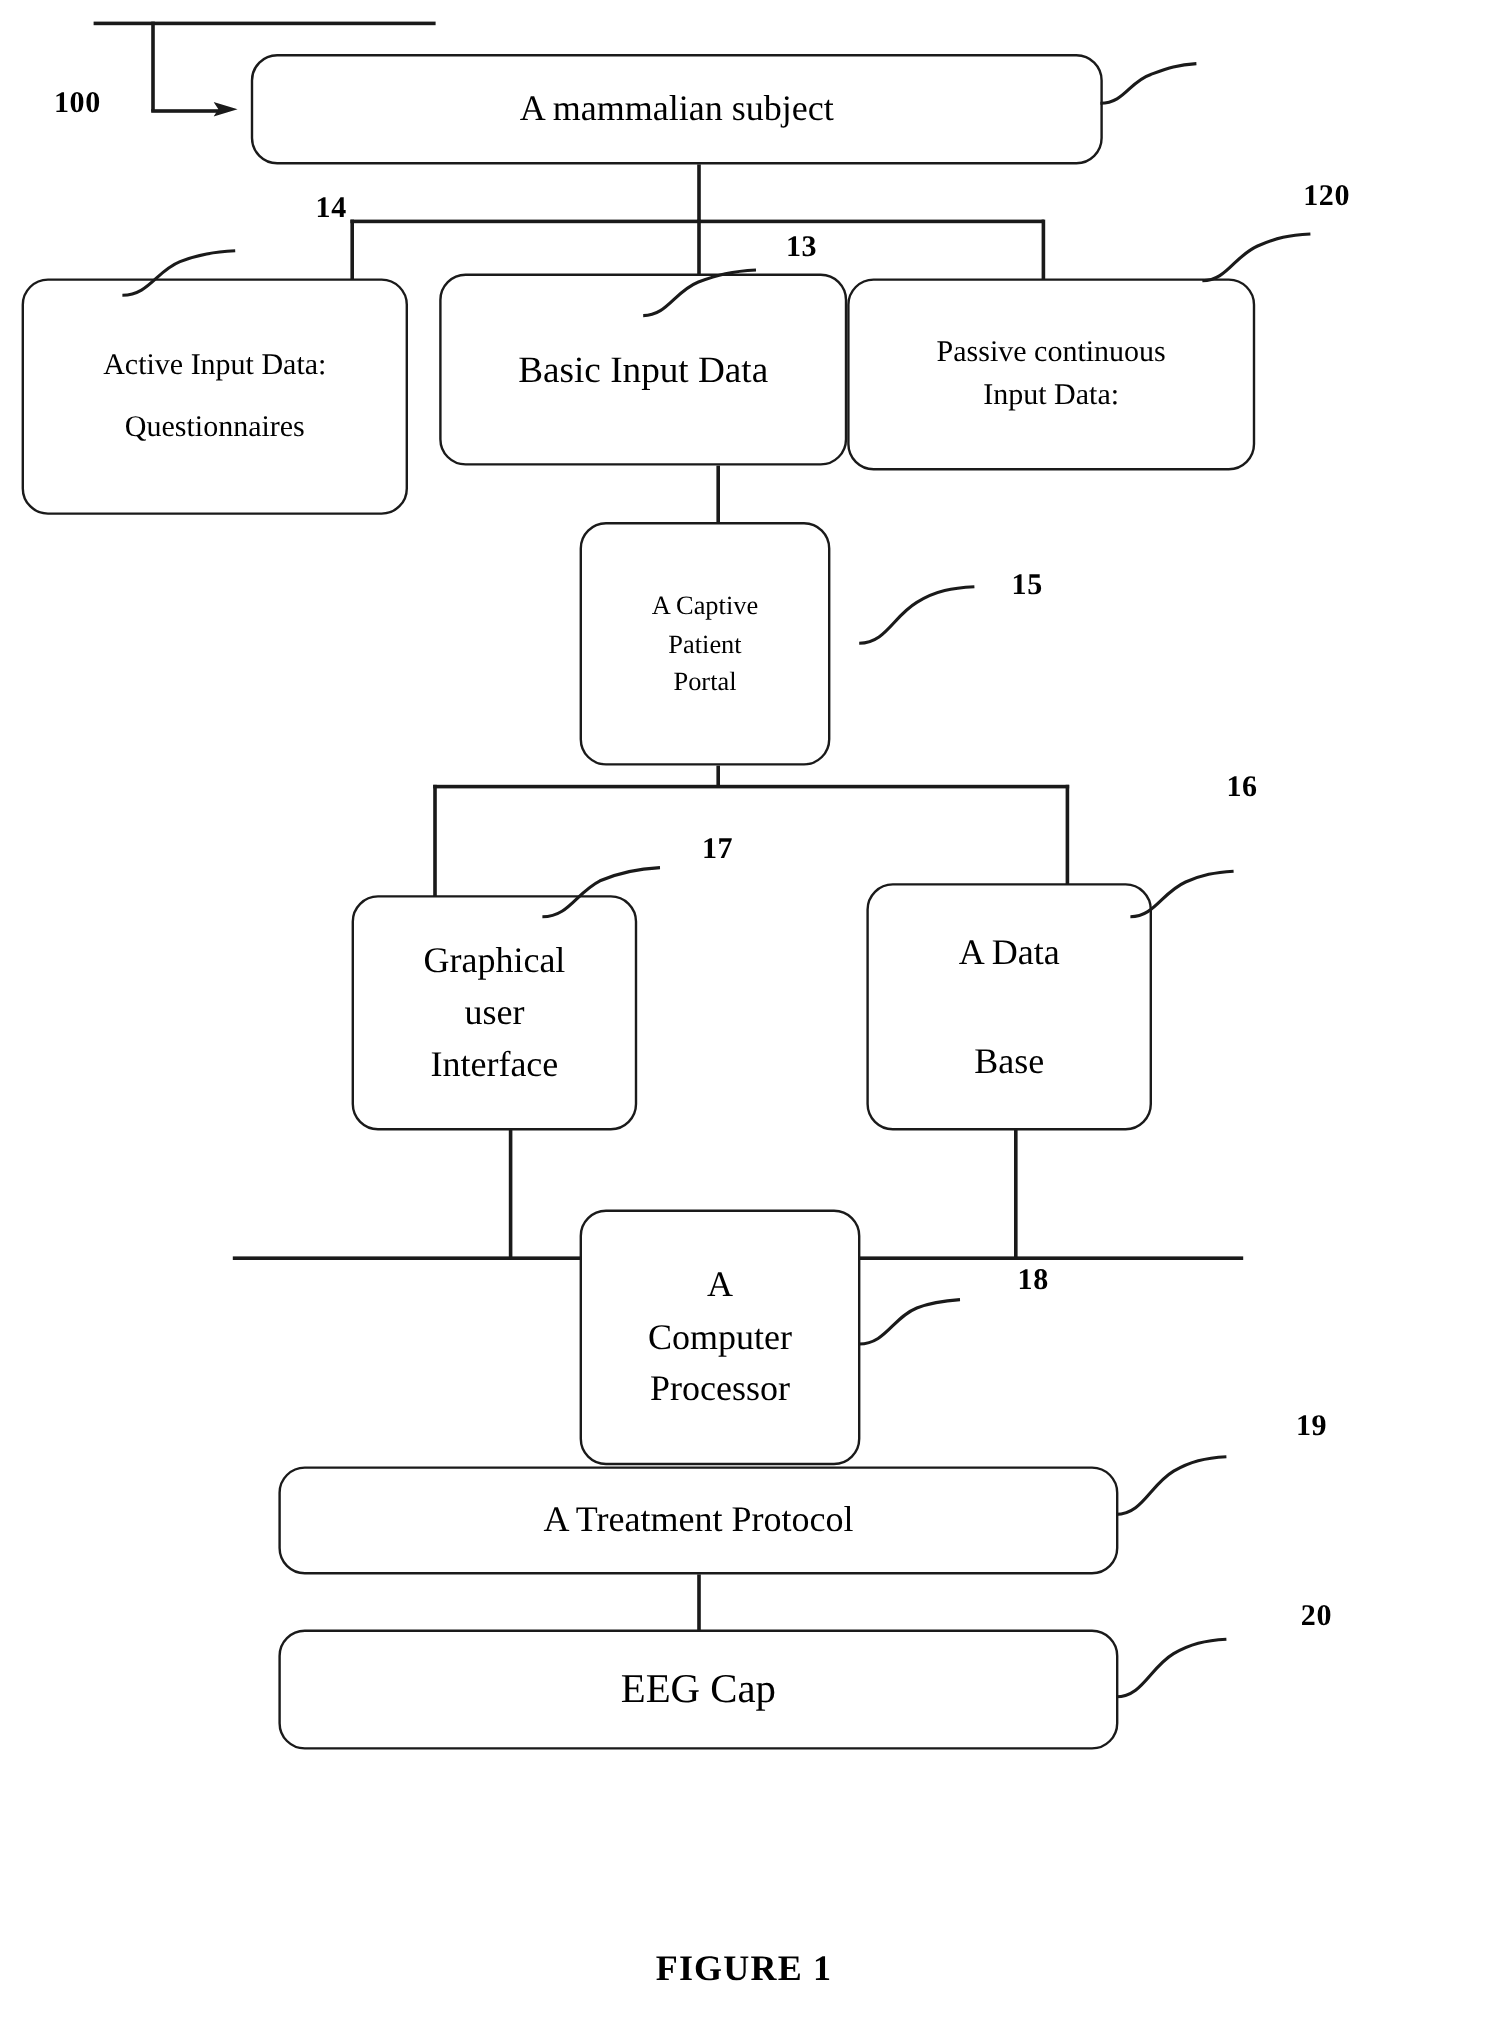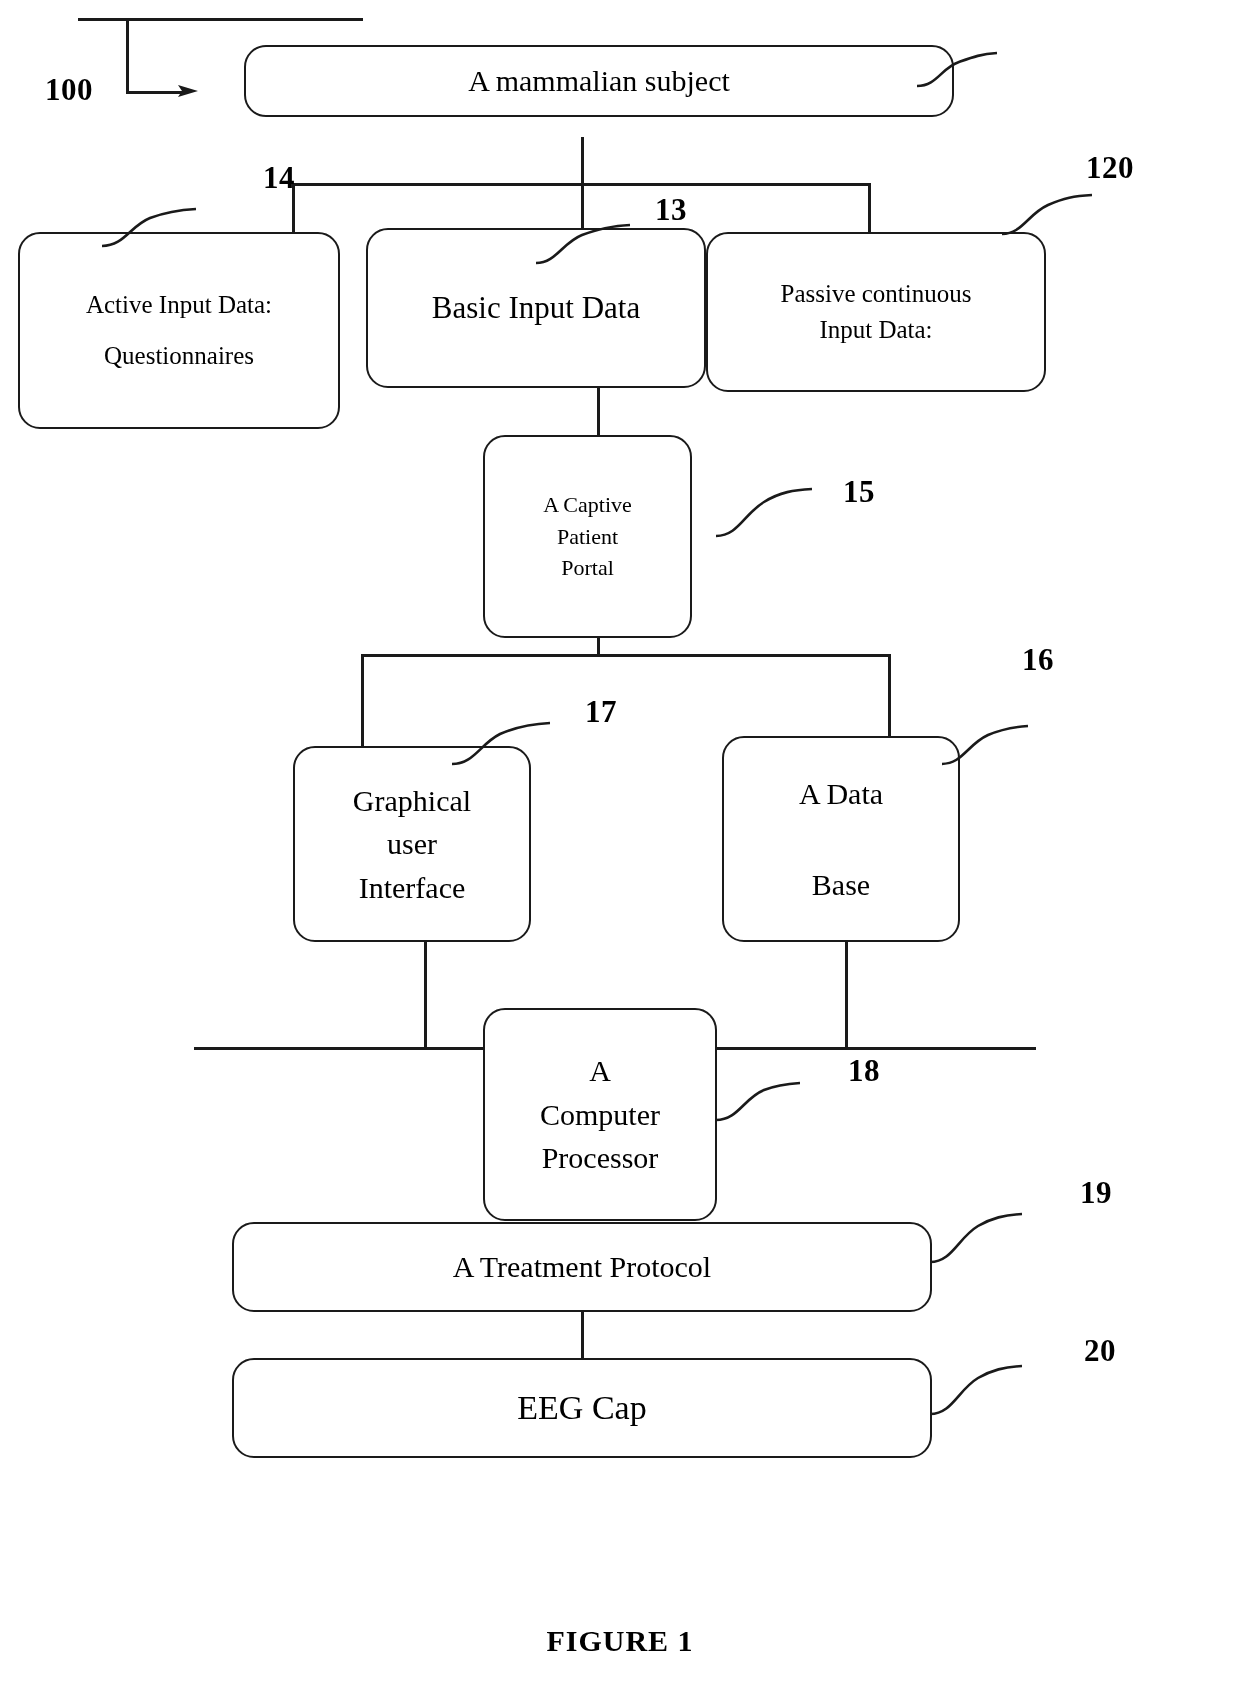--- a/index.html
+++ b/index.html
@@ -40,21 +40,21 @@
     z-index: 1;
   }
   .vline { width: 2.5px; }
   .hline { height: 2.5px; }
 
   
   .ref {
     position: absolute;
     font-family: "Liberation Serif", "DejaVu Serif", serif;
     font-weight: bold;
-    font-size: 31px;
+    font-size: 25px;
     letter-spacing: 0.5px;
     color: #000000;
     z-index: 5;
     white-space: nowrap;
   }
   
   .leader { position: absolute; z-index: 4; overflow: visible; }
   .leader path { fill: none; stroke: #1a1a1a; stroke-width: 2.6; }
 
   
@@ -80,21 +80,21 @@
 <div id="page">
 
   <div class="hline" style="left:78px; top:18px; width:285px;"></div>
   <div class="vline" style="left:126px; top:18px; height:75px;"></div>
   <div class="hline" style="left:126px; top:91px; width:58px;"></div>
   <svg class="arrowhead" style="left:178px; top:80px;" width="28" height="24" viewBox="0 0 28 24">
     <polygon points="0,5 20,11 0,17 4,11"></polygon>
   </svg>
   <div class="ref" style="left:45px; top:72px;">100</div>
 
-  <div class="box" style="left:209px; top:45px; width:710px; height:72px; font-size:30px;margin-left:35px;">
+  <div class="box" style="left:209px; top:45px; width:710px; height:92px; font-size:30px;">
     <span class="ln">A mammalian subject</span>
   </div>
 
   <svg class="leader" style="left:915px; top:42px;" width="110" height="60" viewBox="0 0 110 60">
     <path d="M2,44 C22,44 26,26 44,20 C58,15 66,12 82,11"></path>
   </svg>
 
   <div class="vline" style="left:581px; top:137px; height:48px;"></div>
 
   <div class="hline" style="left:292px; top:183px; width:578px;"></div>

